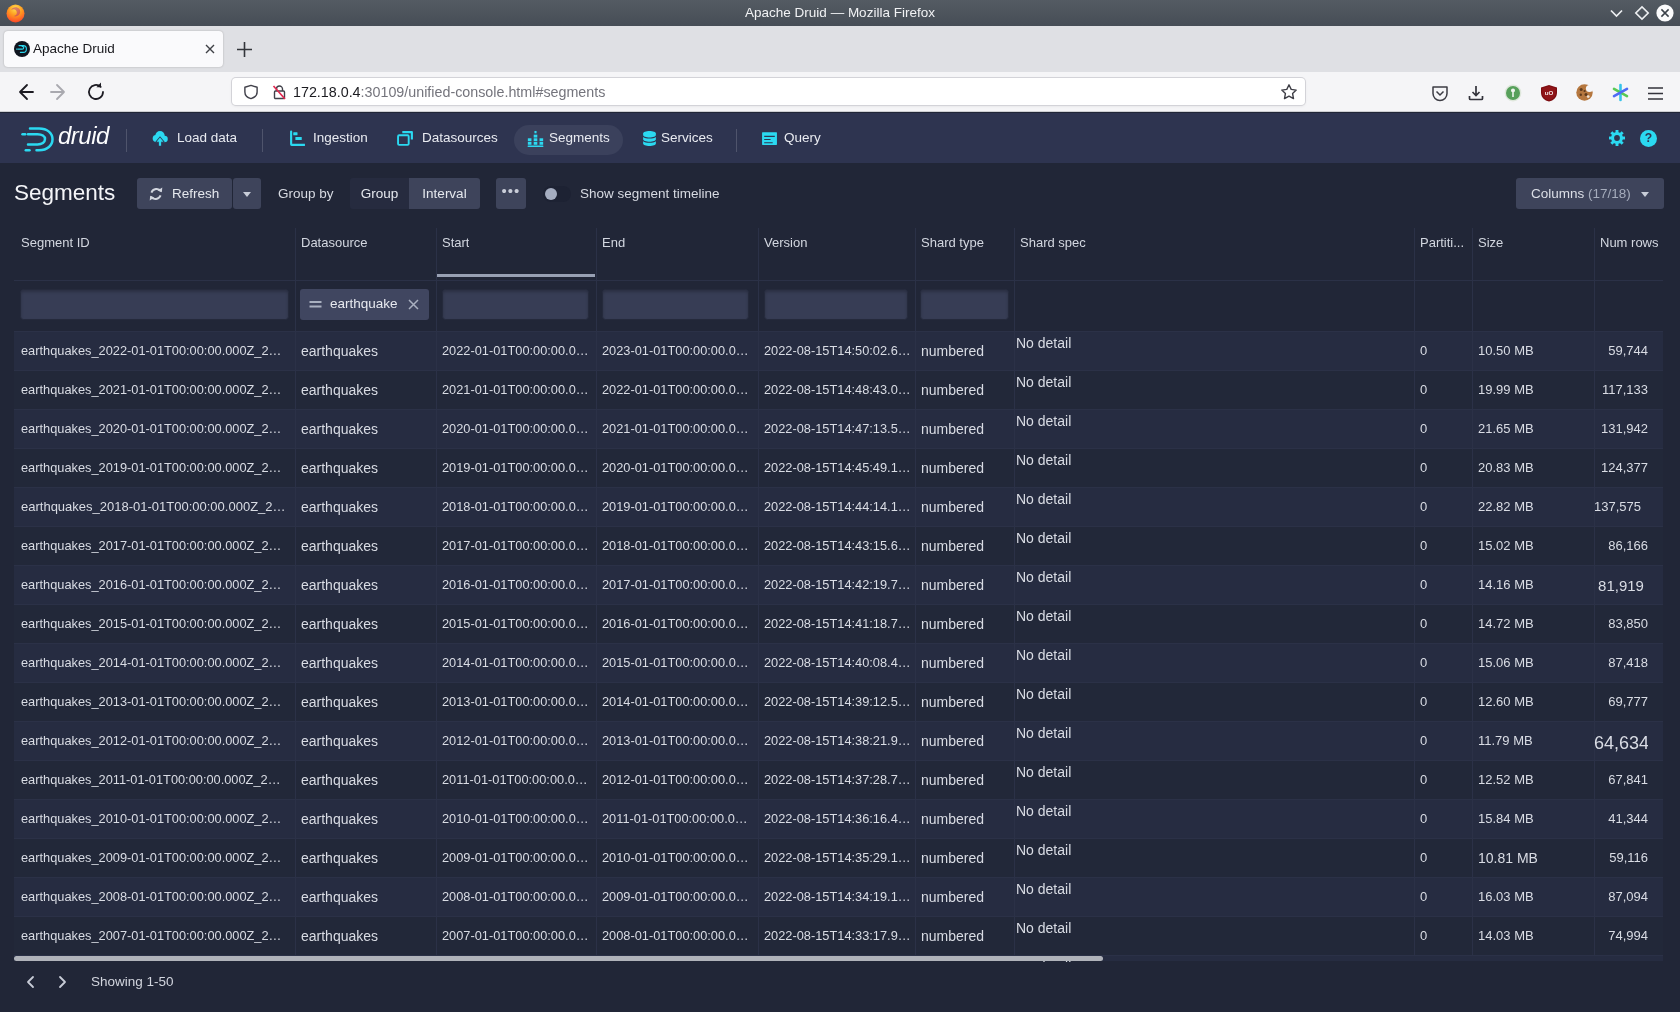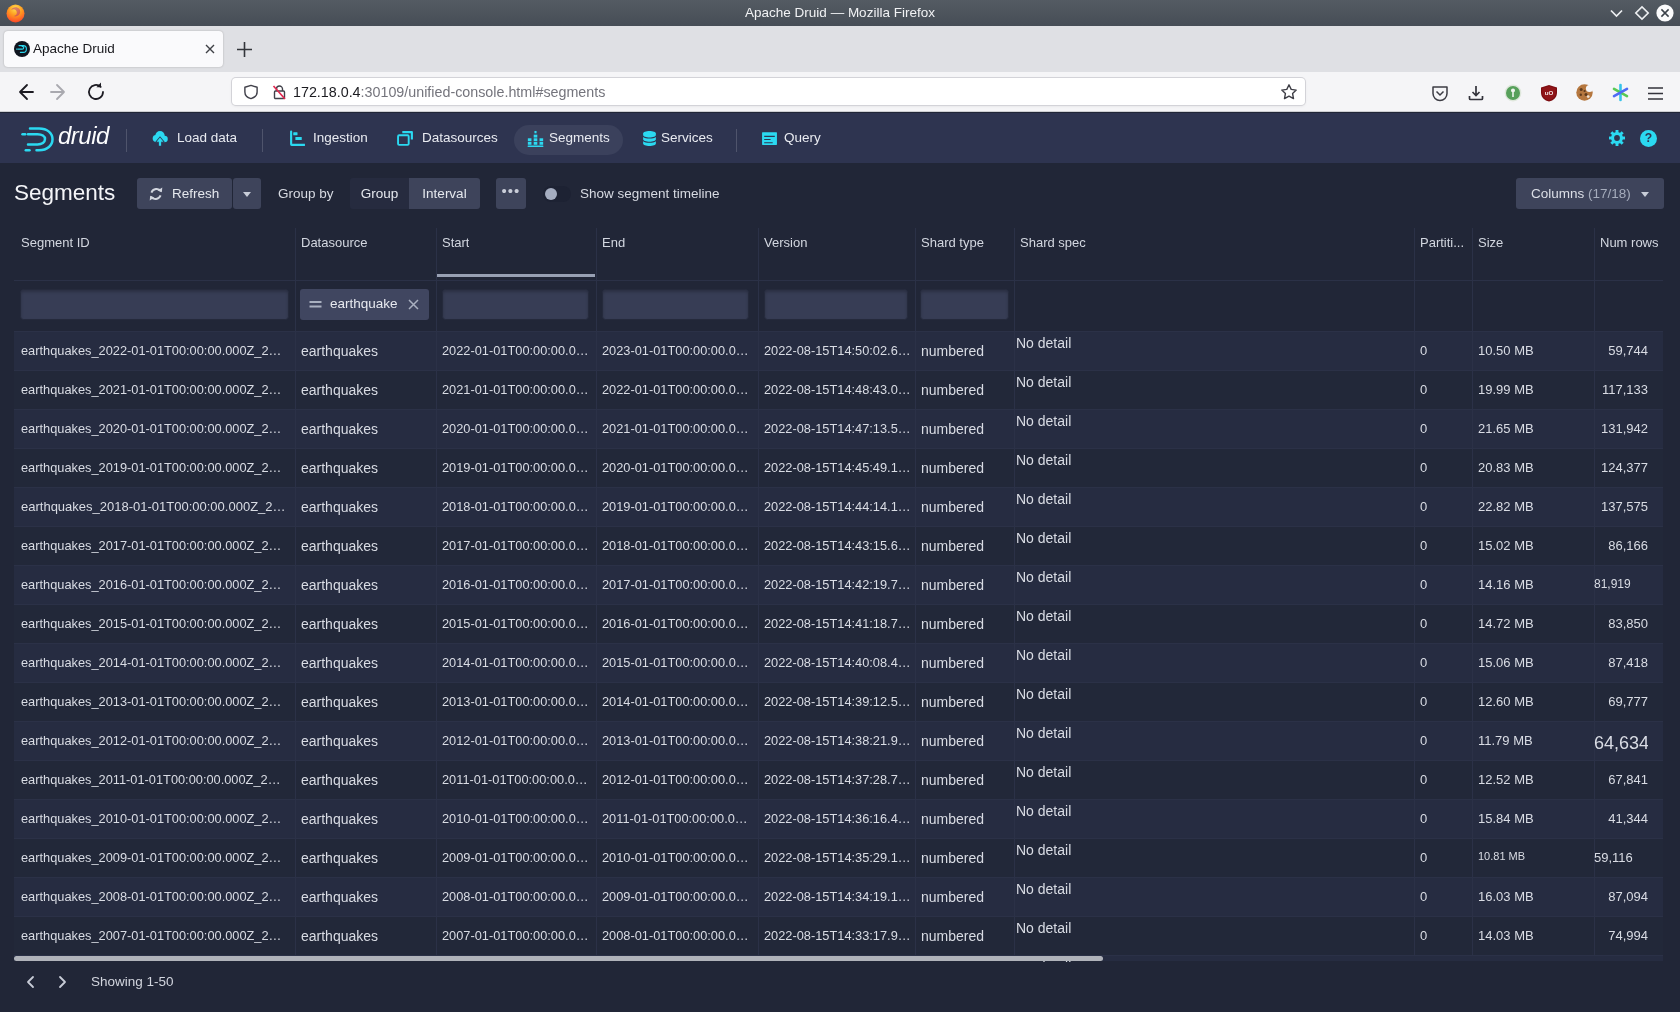--- a/index.html
+++ b/index.html
@@ -306,41 +306,41 @@
 <div class="abs nowrap" style="left:1594px;top:460px;width:54px;text-align:right;font-size:13px;color:#d9dce4">124,377</div>
 <div class="abs nowrap" style="left:21px;top:499px;font-size:13px;color:#d9dce4">earthquakes_2018-01-01T00:00:00.000Z_2…</div>
 <div class="abs nowrap" style="left:301px;top:499px;font-size:14px;color:#d9dce4">earthquakes</div>
 <div class="abs nowrap" style="left:442px;top:499px;font-size:12.8px;color:#d9dce4">2018-01-01T00:00:00.0…</div>
 <div class="abs nowrap" style="left:602px;top:499px;font-size:12.8px;color:#d9dce4">2019-01-01T00:00:00.0…</div>
 <div class="abs nowrap" style="left:764px;top:499px;font-size:12.8px;color:#d9dce4">2022-08-15T14:44:14.1…</div>
 <div class="abs nowrap" style="left:921px;top:499px;font-size:14px;color:#d9dce4">numbered</div>
 <div class="abs nowrap" style="left:1016px;top:491px;font-size:14px;color:#d9dce4">No detail</div>
 <div class="abs nowrap" style="left:1420px;top:499px;font-size:13px;color:#d9dce4">0</div>
 <div class="abs nowrap" style="left:1478px;top:499px;font-size:13px;color:#d9dce4">22.82 MB</div>
-<div class="abs nowrap" style="left:1594px;top:499px;width:54px;text-align:right;font-size:13px;color:#d9dce4">137,575</div>
+<div class="abs nowrap" style="left:1594px;top:499px;width:54px;text-align:left;font-size:13px;color:#d9dce4">137,575</div>
 <div class="abs nowrap" style="left:21px;top:538px;font-size:12.8px;color:#d9dce4">earthquakes_2017-01-01T00:00:00.000Z_2…</div>
 <div class="abs nowrap" style="left:301px;top:538px;font-size:14px;color:#d9dce4">earthquakes</div>
 <div class="abs nowrap" style="left:442px;top:538px;font-size:12.8px;color:#d9dce4">2017-01-01T00:00:00.0…</div>
 <div class="abs nowrap" style="left:602px;top:538px;font-size:12.8px;color:#d9dce4">2018-01-01T00:00:00.0…</div>
 <div class="abs nowrap" style="left:764px;top:538px;font-size:12.8px;color:#d9dce4">2022-08-15T14:43:15.6…</div>
 <div class="abs nowrap" style="left:921px;top:538px;font-size:14px;color:#d9dce4">numbered</div>
 <div class="abs nowrap" style="left:1016px;top:530px;font-size:14px;color:#d9dce4">No detail</div>
 <div class="abs nowrap" style="left:1420px;top:538px;font-size:13px;color:#d9dce4">0</div>
 <div class="abs nowrap" style="left:1478px;top:538px;font-size:13px;color:#d9dce4">15.02 MB</div>
 <div class="abs nowrap" style="left:1594px;top:538px;width:54px;text-align:right;font-size:13px;color:#d9dce4">86,166</div>
 <div class="abs nowrap" style="left:21px;top:577px;font-size:12.8px;color:#d9dce4">earthquakes_2016-01-01T00:00:00.000Z_2…</div>
 <div class="abs nowrap" style="left:301px;top:577px;font-size:14px;color:#d9dce4">earthquakes</div>
 <div class="abs nowrap" style="left:442px;top:577px;font-size:12.8px;color:#d9dce4">2016-01-01T00:00:00.0…</div>
 <div class="abs nowrap" style="left:602px;top:577px;font-size:12.8px;color:#d9dce4">2017-01-01T00:00:00.0…</div>
 <div class="abs nowrap" style="left:764px;top:577px;font-size:12.8px;color:#d9dce4">2022-08-15T14:42:19.7…</div>
 <div class="abs nowrap" style="left:921px;top:577px;font-size:14px;color:#d9dce4">numbered</div>
 <div class="abs nowrap" style="left:1016px;top:569px;font-size:14px;color:#d9dce4">No detail</div>
 <div class="abs nowrap" style="left:1420px;top:577px;font-size:13px;color:#d9dce4">0</div>
 <div class="abs nowrap" style="left:1478px;top:577px;font-size:13px;color:#d9dce4">14.16 MB</div>
-<div class="abs nowrap" style="left:1594px;top:577px;width:54px;text-align:left;font-size:12px;color:#d9dce4">81,919</div>
+<div class="abs nowrap" style="left:1594px;top:577px;width:54px;text-align:center;font-size:15px;color:#d9dce4">81,919</div>
 <div class="abs nowrap" style="left:21px;top:616px;font-size:12.8px;color:#d9dce4">earthquakes_2015-01-01T00:00:00.000Z_2…</div>
 <div class="abs nowrap" style="left:301px;top:616px;font-size:14px;color:#d9dce4">earthquakes</div>
 <div class="abs nowrap" style="left:442px;top:616px;font-size:12.8px;color:#d9dce4">2015-01-01T00:00:00.0…</div>
 <div class="abs nowrap" style="left:602px;top:616px;font-size:12.8px;color:#d9dce4">2016-01-01T00:00:00.0…</div>
 <div class="abs nowrap" style="left:764px;top:616px;font-size:12.8px;color:#d9dce4">2022-08-15T14:41:18.7…</div>
 <div class="abs nowrap" style="left:921px;top:616px;font-size:14px;color:#d9dce4">numbered</div>
 <div class="abs nowrap" style="left:1016px;top:608px;font-size:14px;color:#d9dce4">No detail</div>
 <div class="abs nowrap" style="left:1420px;top:616px;font-size:13px;color:#d9dce4">0</div>
 <div class="abs nowrap" style="left:1478px;top:616px;font-size:13px;color:#d9dce4">14.72 MB</div>
 <div class="abs nowrap" style="left:1594px;top:616px;width:54px;text-align:right;font-size:13px;color:#d9dce4">83,850</div>
@@ -395,22 +395,22 @@
 <div class="abs nowrap" style="left:1478px;top:811px;font-size:13px;color:#d9dce4">15.84 MB</div>
 <div class="abs nowrap" style="left:1594px;top:811px;width:54px;text-align:right;font-size:13px;color:#d9dce4">41,344</div>
 <div class="abs nowrap" style="left:21px;top:850px;font-size:12.8px;color:#d9dce4">earthquakes_2009-01-01T00:00:00.000Z_2…</div>
 <div class="abs nowrap" style="left:301px;top:850px;font-size:14px;color:#d9dce4">earthquakes</div>
 <div class="abs nowrap" style="left:442px;top:850px;font-size:12.8px;color:#d9dce4">2009-01-01T00:00:00.0…</div>
 <div class="abs nowrap" style="left:602px;top:850px;font-size:12.8px;color:#d9dce4">2010-01-01T00:00:00.0…</div>
 <div class="abs nowrap" style="left:764px;top:850px;font-size:12.8px;color:#d9dce4">2022-08-15T14:35:29.1…</div>
 <div class="abs nowrap" style="left:921px;top:850px;font-size:14px;color:#d9dce4">numbered</div>
 <div class="abs nowrap" style="left:1016px;top:842px;font-size:14px;color:#d9dce4">No detail</div>
 <div class="abs nowrap" style="left:1420px;top:850px;font-size:13px;color:#d9dce4">0</div>
-<div class="abs nowrap" style="left:1478px;top:850px;font-size:11px;color:#d9dce4">10.81 MB</div>
-<div class="abs nowrap" style="left:1594px;top:850px;width:54px;text-align:left;font-size:13px;color:#d9dce4">59,116</div>
+<div class="abs nowrap" style="left:1478px;top:850px;font-size:14px;color:#d9dce4">10.81 MB</div>
+<div class="abs nowrap" style="left:1594px;top:850px;width:54px;text-align:right;font-size:13px;color:#d9dce4">59,116</div>
 <div class="abs nowrap" style="left:21px;top:889px;font-size:12.8px;color:#d9dce4">earthquakes_2008-01-01T00:00:00.000Z_2…</div>
 <div class="abs nowrap" style="left:301px;top:889px;font-size:14px;color:#d9dce4">earthquakes</div>
 <div class="abs nowrap" style="left:442px;top:889px;font-size:12.8px;color:#d9dce4">2008-01-01T00:00:00.0…</div>
 <div class="abs nowrap" style="left:602px;top:889px;font-size:12.8px;color:#d9dce4">2009-01-01T00:00:00.0…</div>
 <div class="abs nowrap" style="left:764px;top:889px;font-size:12.8px;color:#d9dce4">2022-08-15T14:34:19.1…</div>
 <div class="abs nowrap" style="left:921px;top:889px;font-size:14px;color:#d9dce4">numbered</div>
 <div class="abs nowrap" style="left:1016px;top:881px;font-size:14px;color:#d9dce4">No detail</div>
 <div class="abs nowrap" style="left:1420px;top:889px;font-size:13px;color:#d9dce4">0</div>
 <div class="abs nowrap" style="left:1478px;top:889px;font-size:13px;color:#d9dce4">16.03 MB</div>
 <div class="abs nowrap" style="left:1594px;top:889px;width:54px;text-align:right;font-size:13px;color:#d9dce4">87,094</div>

